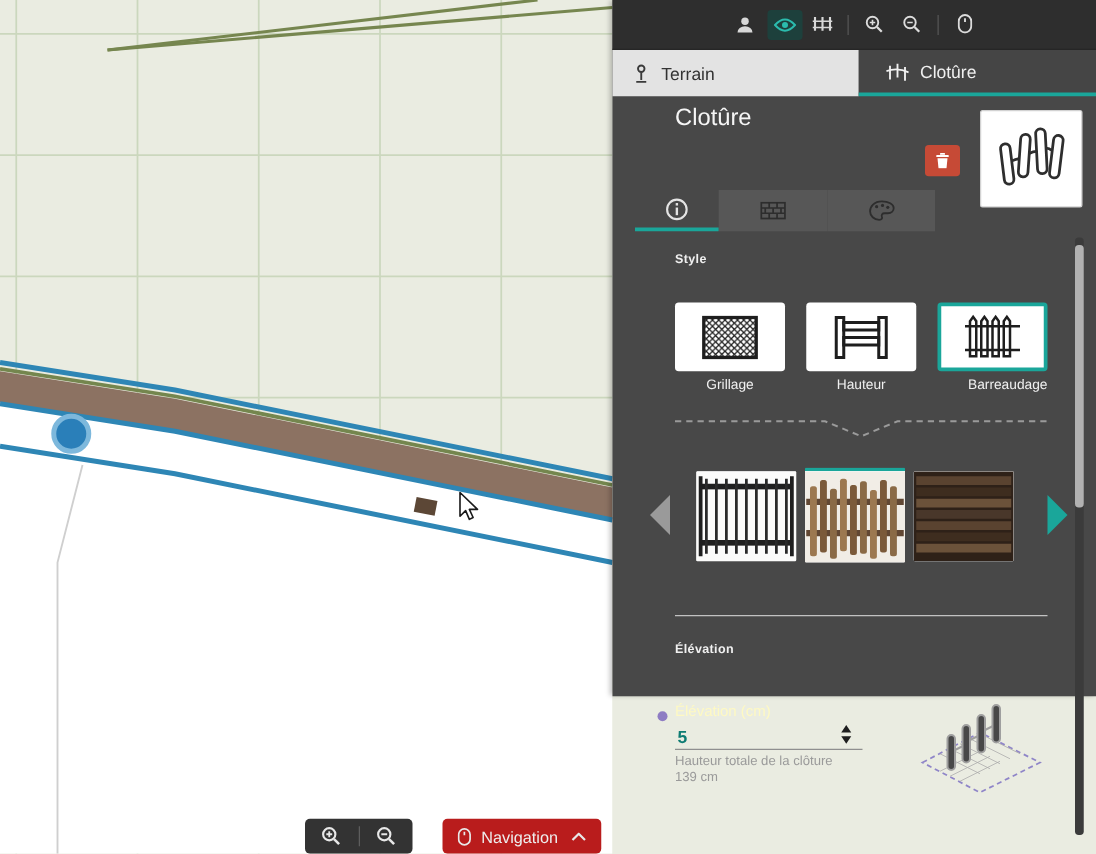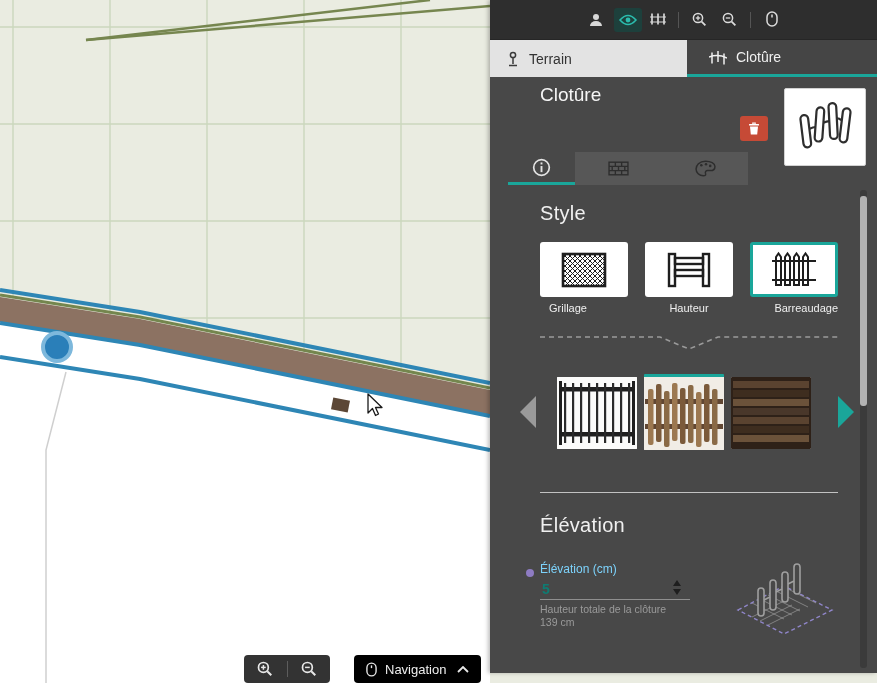--- a/index.html
+++ b/index.html
@@ -15,28 +15,28 @@
     position:absolute; left:244px; top:655px; width:86px; height:28px;
     background:#333333; border-radius:4px; display:flex; align-items:center;
   }
   .zoom-group button {
     flex:1; height:100%; background:transparent; border:none; cursor:pointer;
     display:flex; align-items:center; justify-content:center;
   }
   .zoom-group .vdiv { width:1px; height:16px; background:#5d5d5d; }
   .nav-btn {
     position:absolute; left:354px; top:655px; width:127px; height:28px;
-    background:#000000; border:none; border-radius:4px; cursor:pointer;
+    background:#b91c1c; border:none; border-radius:4px; cursor:pointer;
     display:flex; align-items:center; gap:8px; padding:0 12px;
   }
   .nav-btn span { color:#eeeeee; font-size:13px; }
   .nav-btn .chev { margin-left:auto; }
   
   .panel {
-    position:absolute; left:490px; top:0; width:387px; height:673px;
+    position:absolute; left:490px; top:0; width:387px; height:557px;
     background:#484848; box-shadow:-2px 0 4px rgba(0,0,0,.25);
   }
   .p-toolbar {
     position:absolute; left:0; top:0; width:387px; height:40px;
     background:#2e2e2e; border-bottom:1px solid #262626;
   }
   .p-toolbar .ticon { position:absolute; top:12px; display:flex; align-items:center; justify-content:center; cursor:pointer; background:transparent; border:none; }
   .ticon.user   { left:98px; }
   .ticon.eye    { left:124px; top:8px; width:28px; height:24px; background:#1d403c; border-radius:3px; }
   .ticon.fence  { left:160px; }
@@ -57,44 +57,44 @@
   }
   .preview-box {
     position:absolute; left:294px; top:88px; width:82px; height:78px;
     background:#ffffff; border:1px solid #d2d2d2; border-radius:2px;
     display:flex; align-items:center; justify-content:center; cursor:pointer;
   }
   .subtab { position:absolute; top:152px; height:33px; display:flex; align-items:center; justify-content:center; cursor:pointer; }
   .subtab.t1 { left:18px;  width:67px; background:#484848; border-bottom:3px solid #1aa69a; }
   .subtab.t2 { left:85px;  width:87px; background:#575757; }
   .subtab.t3 { left:172px; width:86px; background:#575757; }
-  .sec-heading { position:absolute; color:#f0f0f0; font-size:20px; font-weight:400; letter-spacing:.3px; }
+  .sec-heading { position:absolute; color:#f0f0f0; font-size:10px; font-weight:700; letter-spacing:.3px; }
   .h-style { left:50px; top:202px; }
   .h-params { left:50px; top:514px; }
   .style-card {
     position:absolute; top:242px; width:88px; height:55px; background:#ffffff;
     border-radius:3px; display:flex; align-items:center; justify-content:center; cursor:pointer;
   }
   .style-card.c1 { left:50px; } .style-card.c2 { left:155px; }
   .style-card.c3 { left:260px; border:3px solid #1aa69a; }
   .style-label { position:absolute; top:302px; width:88px; text-align:center; color:#f0f0f0; font-size:11px; }
-  .sl1 { left:34px; } .sl2 { left:155px; } .sl3 { left:260px;text-align:right; }
+  .sl1 { left:50px; } .sl2 { left:155px; } .sl3 { left:260px;text-align:right; }
   .dashed-sep { position:absolute; left:50px; top:330px; }
   .car-arrow { position:absolute; top:394px; background:transparent; border:none; cursor:pointer; }
   .car-left { left:28px; } .car-right { left:346px; }
   .thumb {
     position:absolute; top:377px; width:80px; height:72px; background:#fff;
     cursor:pointer; overflow:hidden; border-radius:1px;
   }
   .thumb.th1 { left:67px; } 
   .thumb.th2 { left:154px; top:374px; height:76px; border-top:3px solid #1aa69a; }
   .thumb.th3 { left:241px; }
   .hr-line { position:absolute; left:50px; top:492px; width:298px; height:1px; background:#c2c2c2; }
   .elev-bullet { position:absolute; left:36px; top:569px; width:8px; height:8px; border-radius:50%; background:#8e7cc3; }
-  .elev-label { position:absolute; left:50px; top:562px; color:#7dd3fc; font-size:12px; }
+  .elev-label { position:absolute; left:50px; top:562px; color:#fef9c3; font-size:12px; }
   .elev-value { position:absolute; left:52px; top:581px; color:#0e7c73; font-size:14px; font-weight:700; }
   .elev-underline { position:absolute; left:50px; top:581px; width:150px; height:19px; border-bottom:1px solid #8f8f8f; cursor:text; }
   .stepper { position:absolute; left:183px; top:580px; display:flex; flex-direction:column; gap:3px; cursor:pointer; }
   .step-up   { width:0; height:0; border-left:4.5px solid transparent; border-right:4.5px solid transparent; border-bottom:6px solid #1e1e1e; }
   .step-down { width:0; height:0; border-left:4.5px solid transparent; border-right:4.5px solid transparent; border-top:6px solid #1e1e1e; }
   .elev-help { position:absolute; left:50px; color:#9a9a9a; font-size:10.5px; }
   .help1 { top:603px;text-align:center; } .help2 { top:616px; }
   .fence-illu { position:absolute; left:238px; top:546px; }
   .scrollbar { position:absolute; left:370px; top:190px; width:7px; height:478px; background:#3b3b3b; border-radius:3px; }
   .scroll-thumb { position:absolute; left:0; top:6px; width:7px; height:210px; background:#b2b2b2; border-radius:3px; cursor:grab; }

